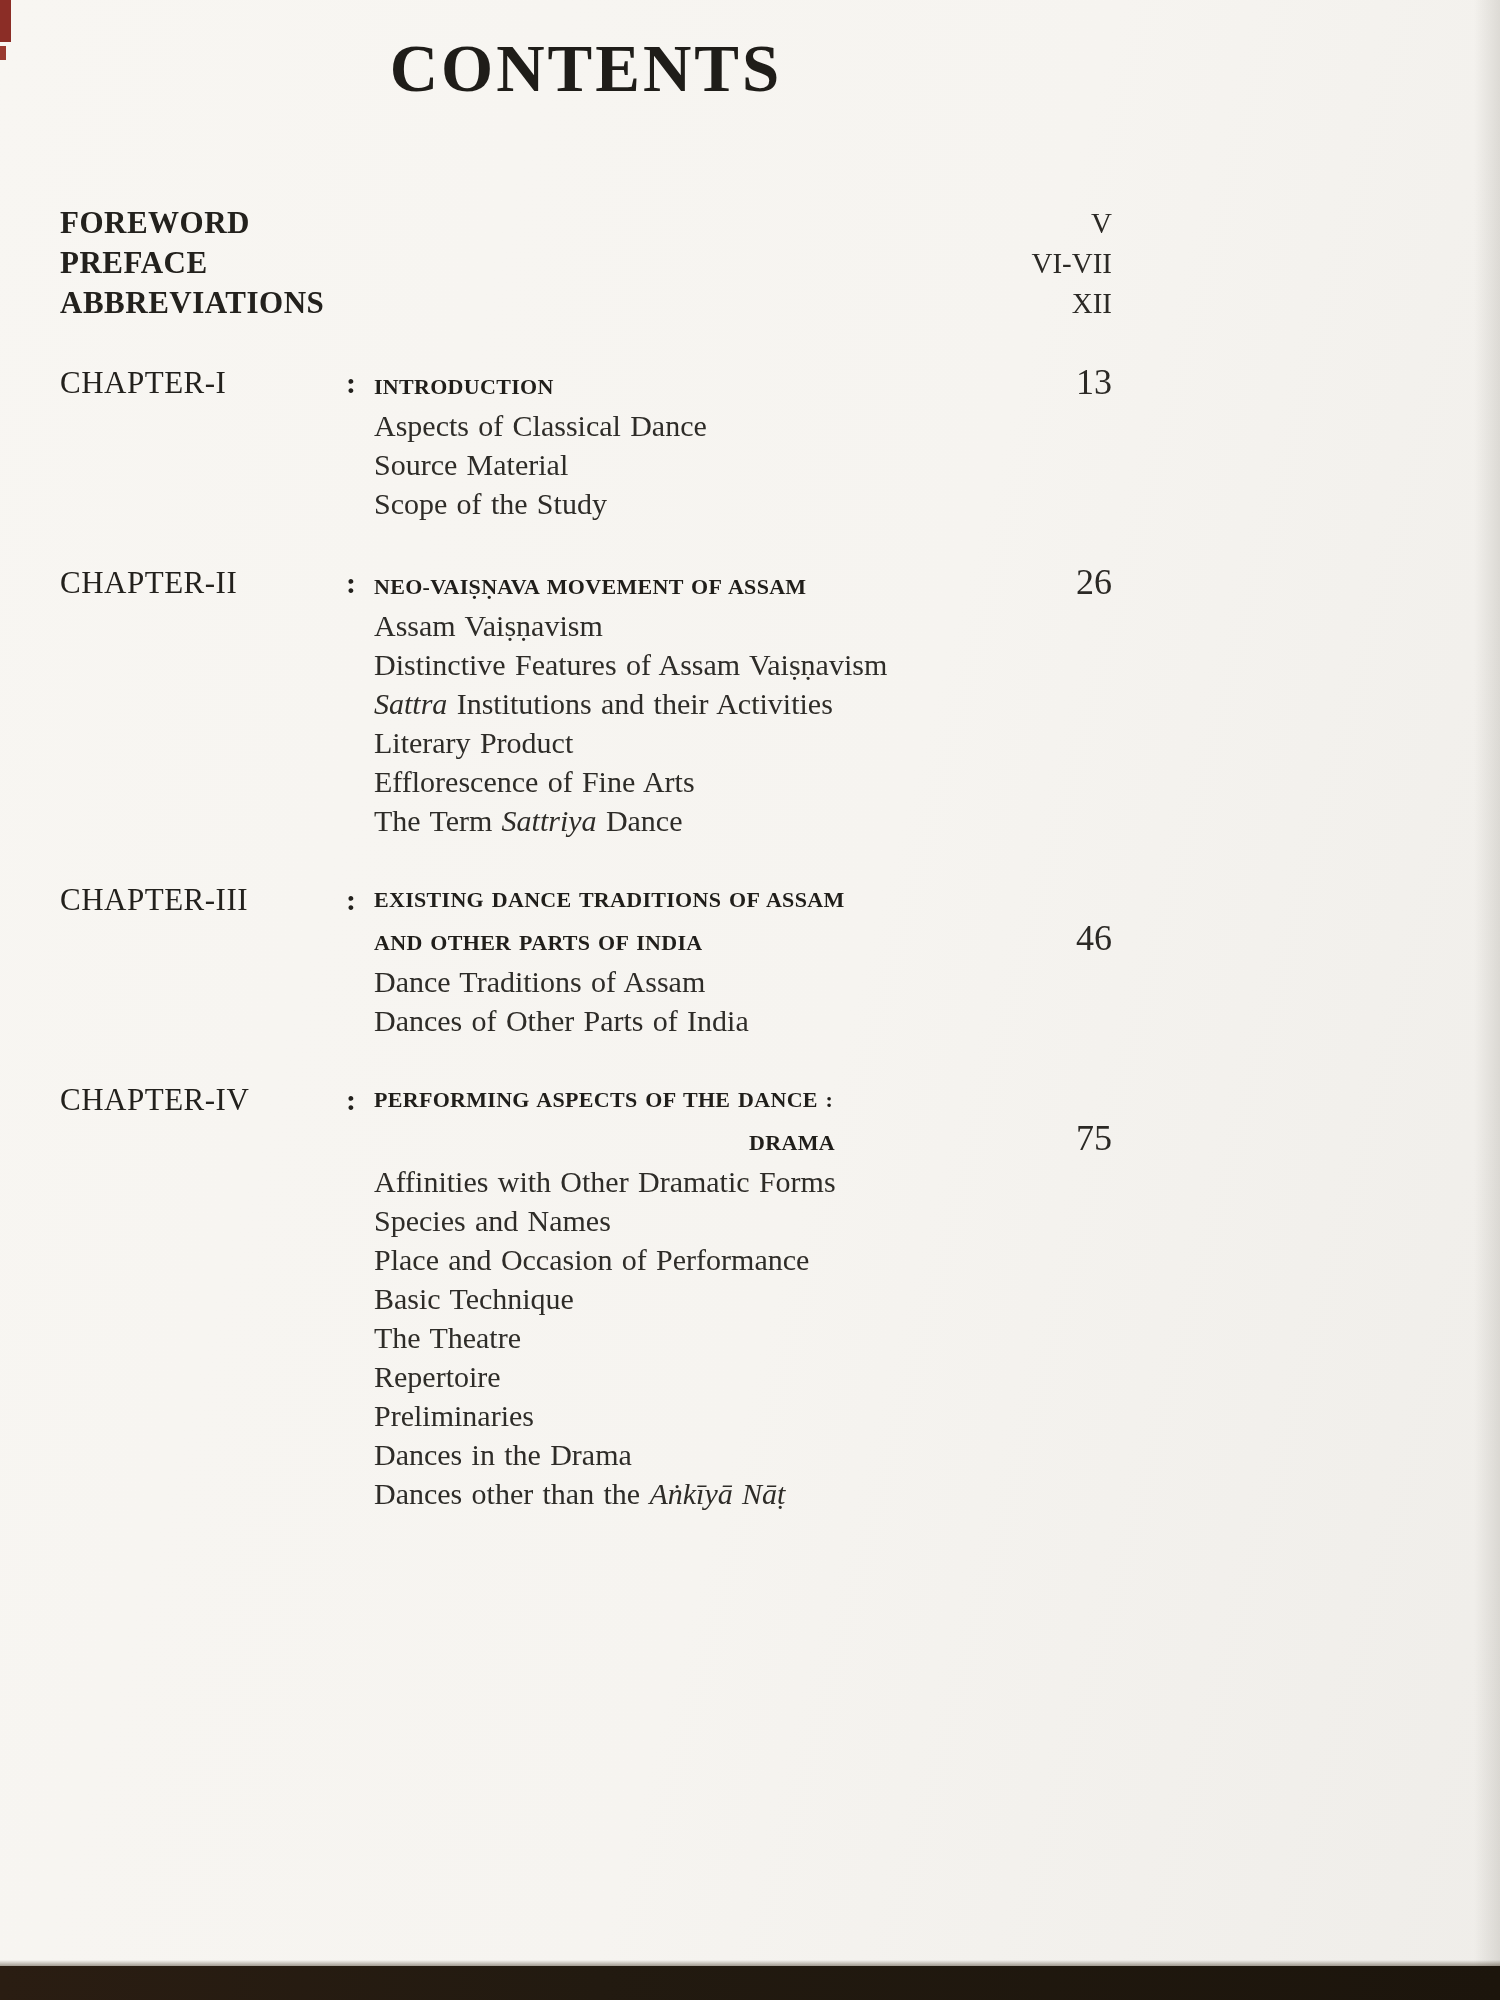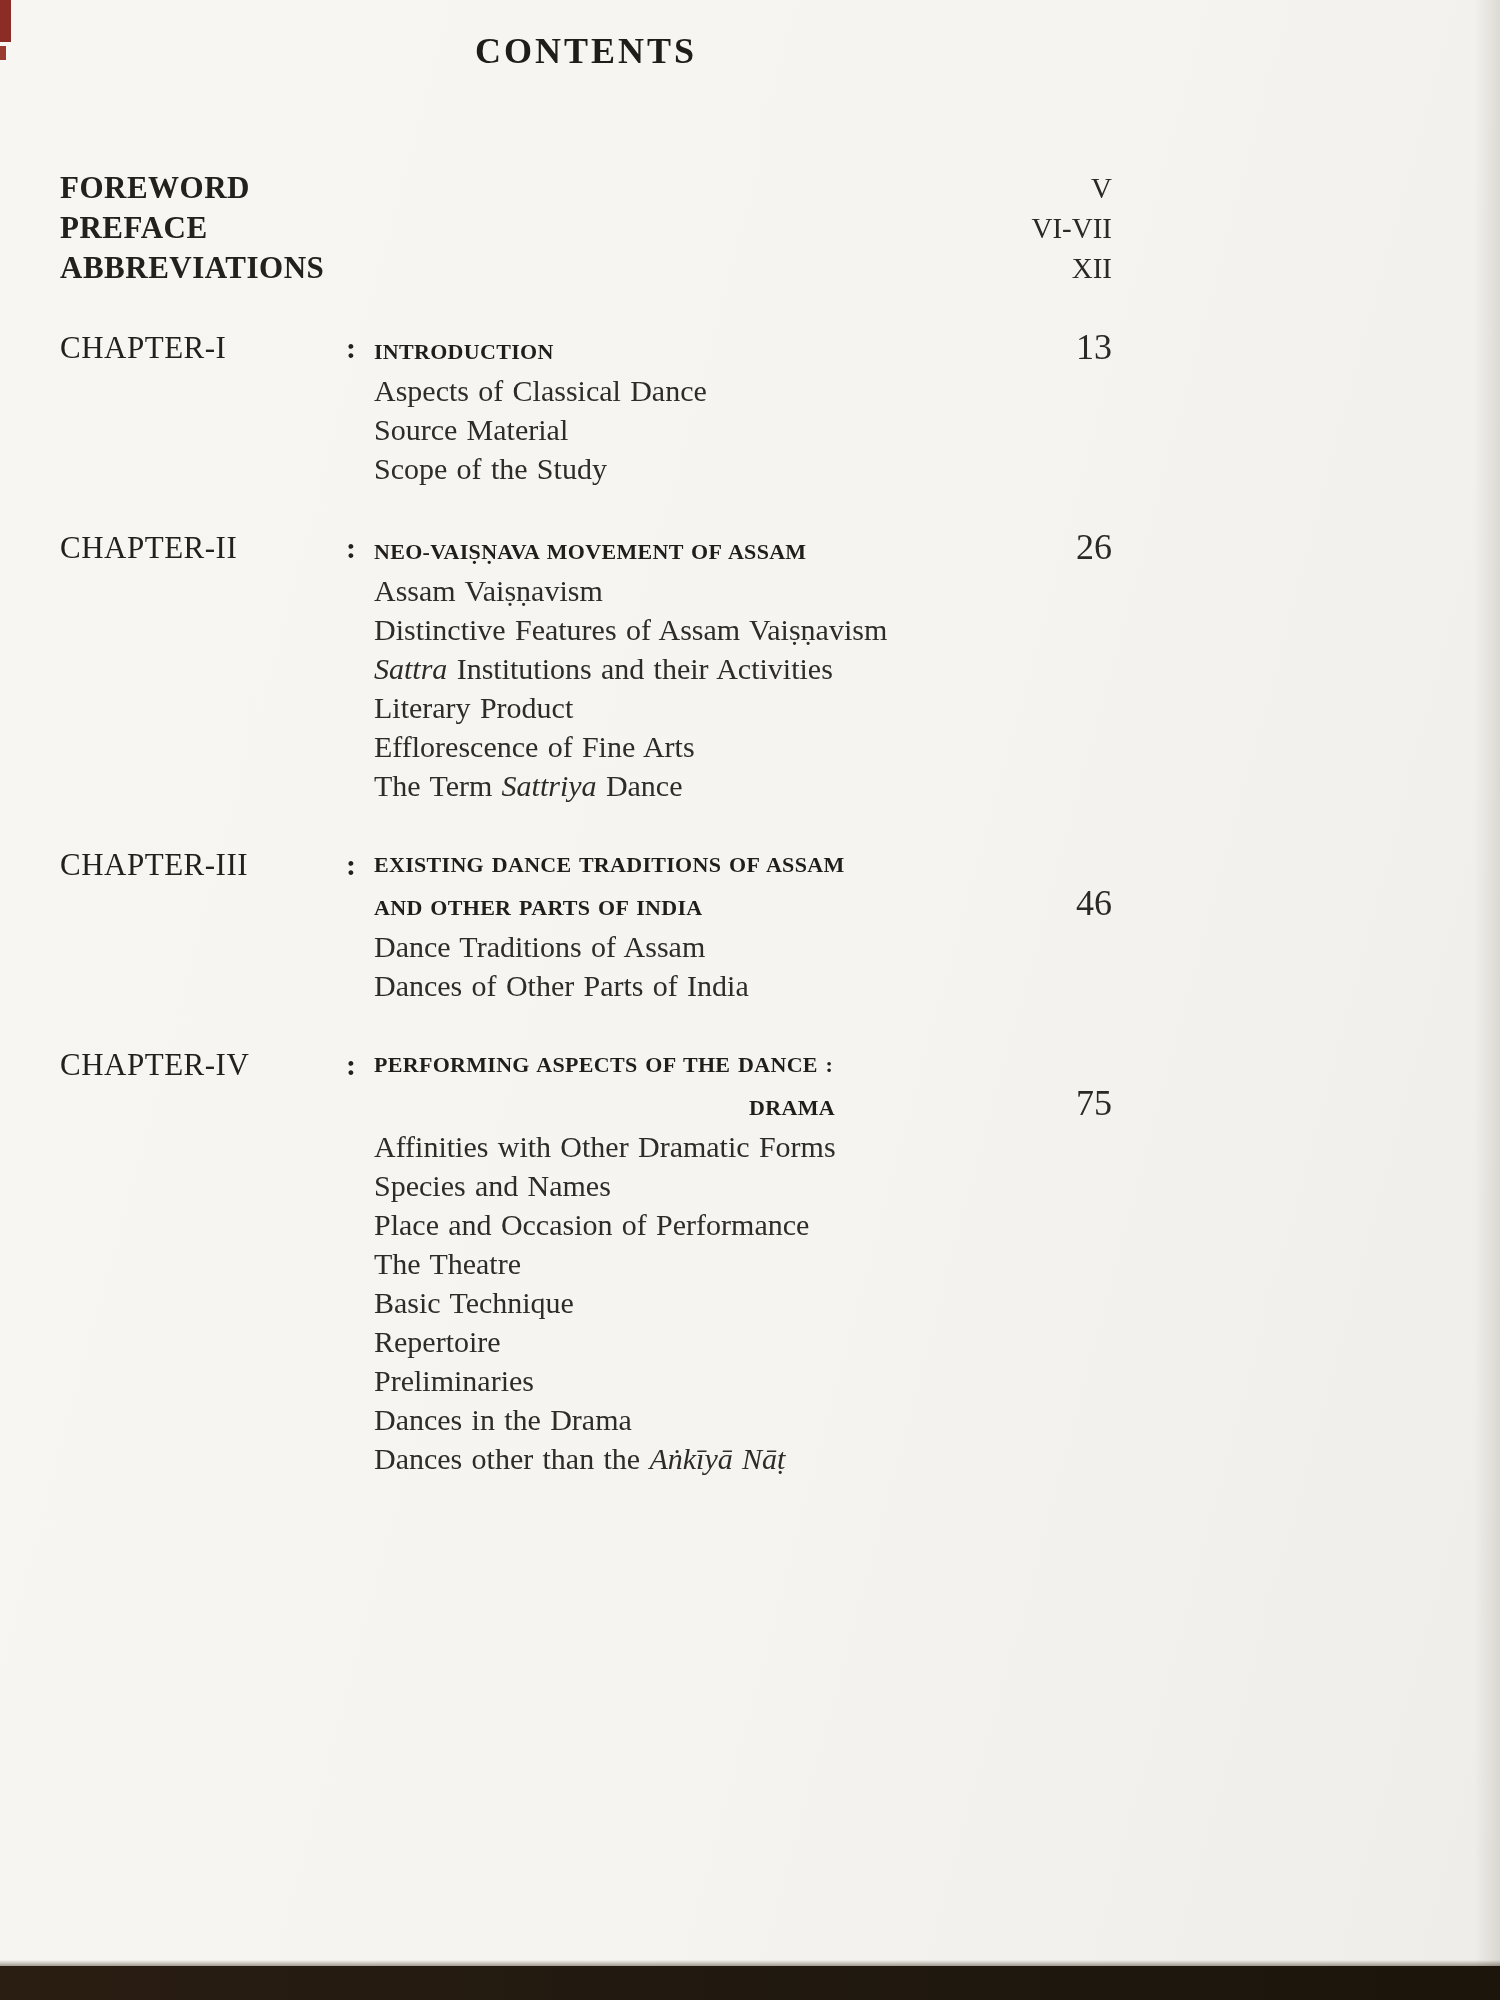--- a/index.html
+++ b/index.html
@@ -17,21 +17,21 @@
   }
   .page {
     position: absolute;
     left: 60px;
     top: 30px;
     width: 1052px;
   }
   .doc-title {
     margin: 0;
     text-align: center;
-    font-size: 36px;
+    font-size: 67px;
     font-weight: 700;
     letter-spacing: 3px;
     color: #1f1d19;
   }
   .front-matter {
     margin-top: 96px;
   }
   .fm-row {
     display: flex;
     align-items: baseline;
@@ -221,22 +221,22 @@
           <div class="title-line">
             <span class="line-text">PERFORMING ASPECTS OF THE DANCE :</span>
           </div>
           <div class="title-line">
             <span class="line-text center">DRAMA</span>
             <span class="ch-page">75</span>
           </div>
           <div class="subitem">Affinities with Other Dramatic Forms</div>
           <div class="subitem">Species and Names</div>
           <div class="subitem">Place and Occasion of Performance</div>
+          <div class="subitem">Basic Technique</div>
           <div class="subitem">The Theatre</div>
-          <div class="subitem">Basic Technique</div>
           <div class="subitem">Repertoire</div>
           <div class="subitem">Preliminaries</div>
           <div class="subitem">Dances in the Drama</div>
           <div class="subitem">Dances other than the <em>Aṅkīyā Nāṭ</em></div>
         </div>
       </div>
     </div>
 </div>
 
 <div class="edge-mark-red"></div>

